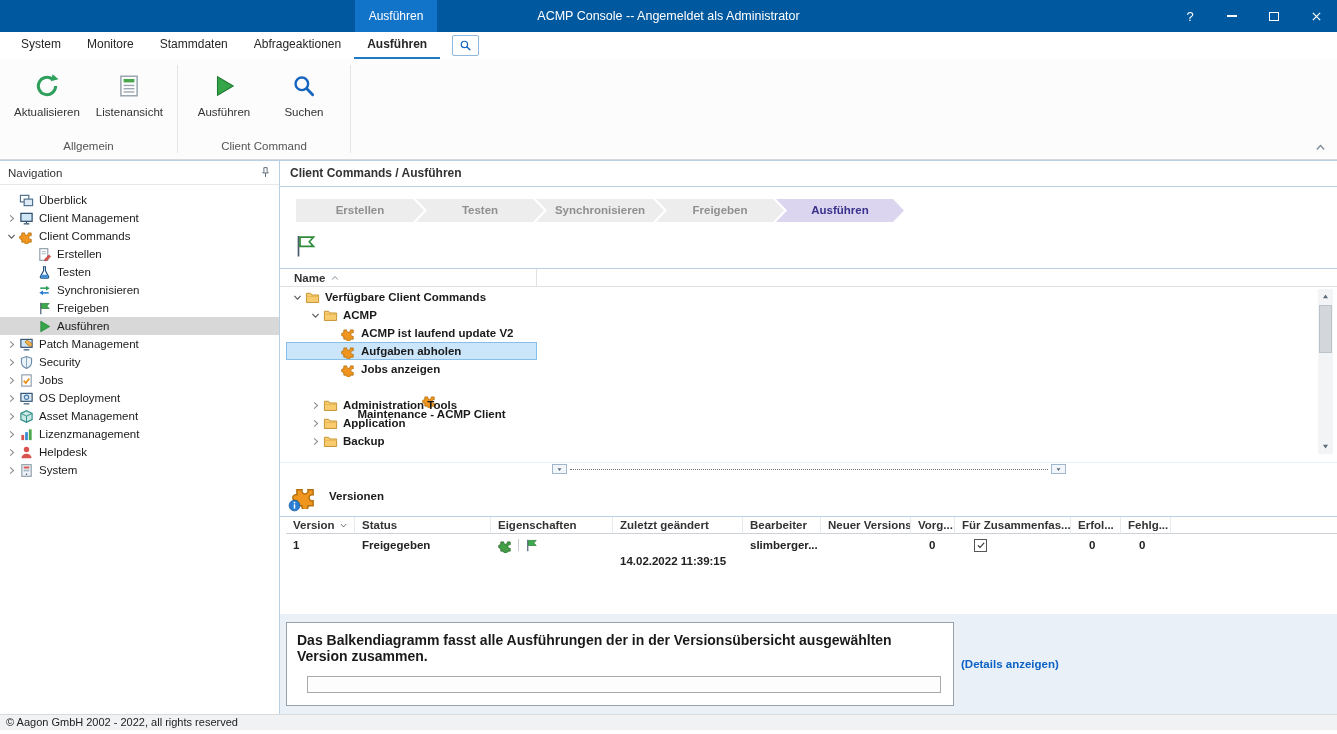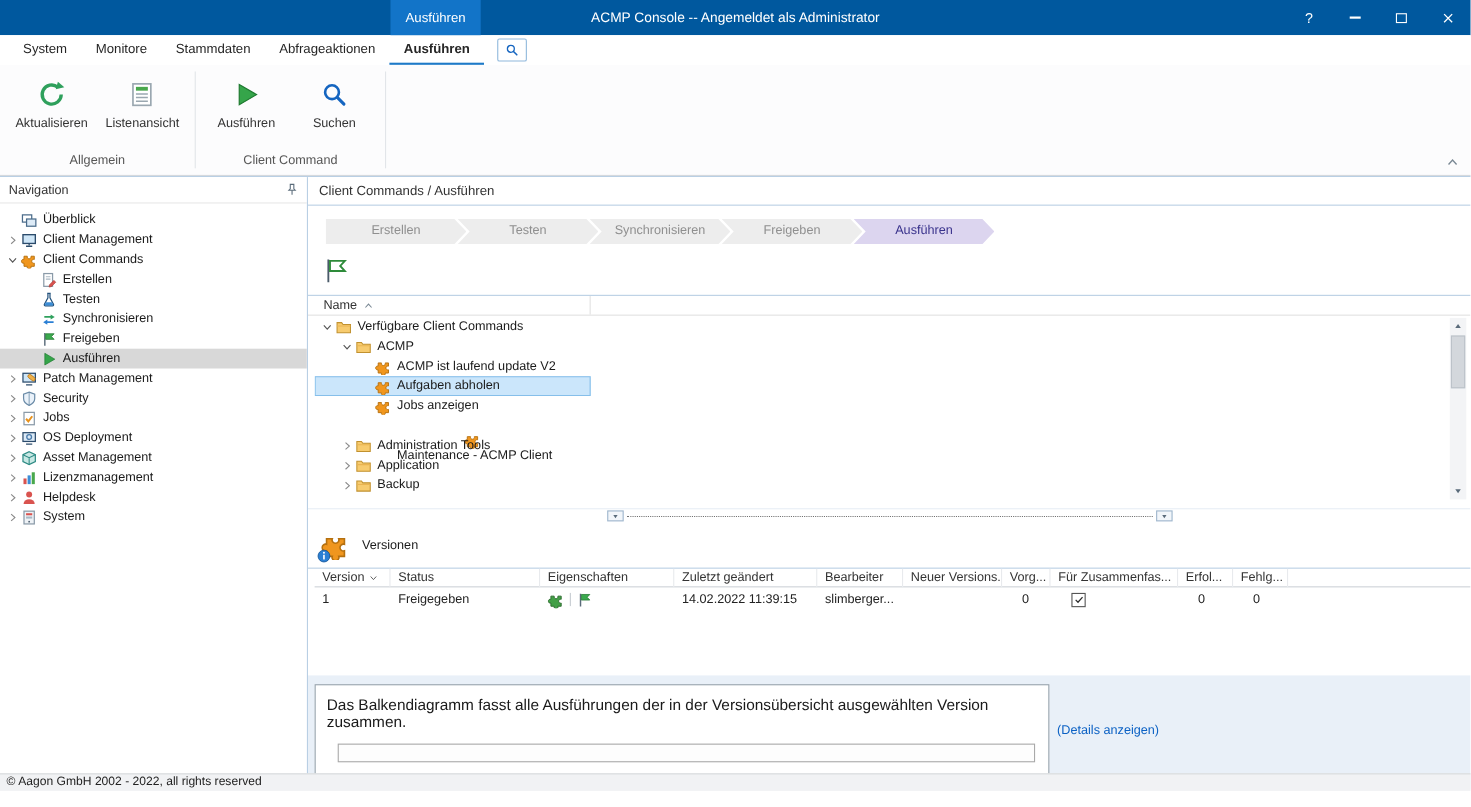--- a/index.html
+++ b/index.html
@@ -44,21 +44,21 @@
   .sidebar-header{height:24px;flex:none;display:flex;align-items:center;padding:0 7px 0 8px;border-bottom:1px solid #E8E8E8;}
   .sidebar-title{flex:1;font-size:11.5px;color:#333;}
   .sidebar-list{padding-top:6px;}
   .nav-item{height:18px;display:flex;align-items:center;font-size:11.5px;white-space:nowrap;}
   .nav-item.selected{background:#D8D8D8;}
   .expander{width:15px;height:15px;display:inline-flex;align-items:center;justify-content:center;flex:none;}
   .expander svg{width:11px;height:11px;}
   .nav-item .icon{margin-right:5px;}
 
   
-  .content{flex:1;position:relative;background:#fff;overflow:hidden;}
+  .content{flex:1;position:relative;background:#fff;overflow:hidden;font-weight:bold;}
   .content-header{height:26px;line-height:25px;padding-left:10px;font-size:12px;color:#333;border-bottom:1px solid #B9CFE4;}
   .steps{display:flex;padding:12px 0 8px 16px;}
   .step{width:128px;height:23px;line-height:23px;text-align:center;font-size:11.5px;color:#8F8F8F;background:#EDEDED;
         clip-path:polygon(0 0,calc(100% - 11px) 0,100% 50%,calc(100% - 11px) 100%,0 100%,11px 50%);margin-left:-8px;}
   .step:first-child{clip-path:polygon(0 0,calc(100% - 11px) 0,100% 50%,calc(100% - 11px) 100%,0 100%);margin-left:0;}
   .step.active{background:#DCD5EF;color:#39328C;}
   .filter-row{display:flex;align-items:center;padding:4px 0 10px 14px;border-bottom:1px solid #B9CFE4;}
   .filter-row > .icon{margin-right:6px;}
   .dropdown{width:320px;height:22px;border:1px solid #A9A9A9;display:flex;align-items:center;background:#fff;}
   .dropdown-value{flex:1;padding-left:6px;font-size:11.5px;}
@@ -99,21 +99,21 @@
   .checkbox svg{width:10px;height:10px;}
 
   
   .bottom-band{position:absolute;left:0;right:0;bottom:0;height:104px;background:#E9F0F8;}
   .summary-box{position:absolute;left:6px;top:8px;width:668px;height:84px;background:#fff;border:1px solid #95A1AC;}
   .summary-text{padding:9px 12px 0 10px;font-size:14px;color:#1a1a1a;}
   .summary-bar{margin:12px 12px 0 20px;height:17px;border:1px solid #A9A9A9;background:#FDFDFD;}
   .details-link{position:absolute;left:681px;top:44px;color:#0B61C4;font-size:11.5px;}
 
   
-  .statusbar{position:absolute;left:0;bottom:15px;width:100%;height:16px;background:#F1F2F4;border-top:1px solid #D8DADC;display:flex;align-items:center;padding-left:6px;font-size:11px;line-height:15px;color:#222;}
+  .statusbar{position:absolute;left:0;bottom:4px;width:100%;height:16px;background:#F1F2F4;border-top:1px solid #D8DADC;display:flex;align-items:center;padding-left:6px;font-size:11px;line-height:15px;color:#222;}
 </style>
 </head>
 <body>
 
 <div class="titlebar">
   <div class="title-text">ACMP Console -- Angemeldet als Administrator</div>
   <div class="title-tab">Ausführen</div>
   <div class="win-controls">
     <div class="win-btn">?</div>
     <div class="win-btn">
@@ -680,21 +680,21 @@
               </svg>
             </span>
             <span class="mini-divider"></span>
             <span class="icon ic15">
               <svg viewBox="0 0 16 16">
                 <line x1="4" y1="1.8" x2="4" y2="14.2" stroke="#5A6B7A" stroke-width="1.4"></line>
                 <path d="M4.8 2.6 h8.2 l-2.6 2.7 2.6 2.7 H4.8 z" fill="#3BAA4E" stroke="#2C7F3A" stroke-width="0.8"></path>
               </svg>
             </span>
           </div>
-          <div class="vcell vbody" style="width: 130px;">14.02.2022 11:39:15</div>
+          <div class="vcell vbody" style="width: 130px; margin-top: 16px;">14.02.2022 11:39:15</div>
           <div class="vcell vbody" style="width: 78px;">slimberger...</div>
           <div class="vcell vbody" style="width: 90px;"></div>
           <div class="vcell vbody num" style="width: 44px;">0</div>
           <div class="vcell vbody" style="width: 116px;">
             <span class="checkbox">
               <svg viewBox="0 0 16 16">
                 <path d="M3 8.6 L6.4 12 L13 4.6" fill="none" stroke="#2B2B2B" stroke-width="1.8"></path>
               </svg>
             </span>
           </div>

